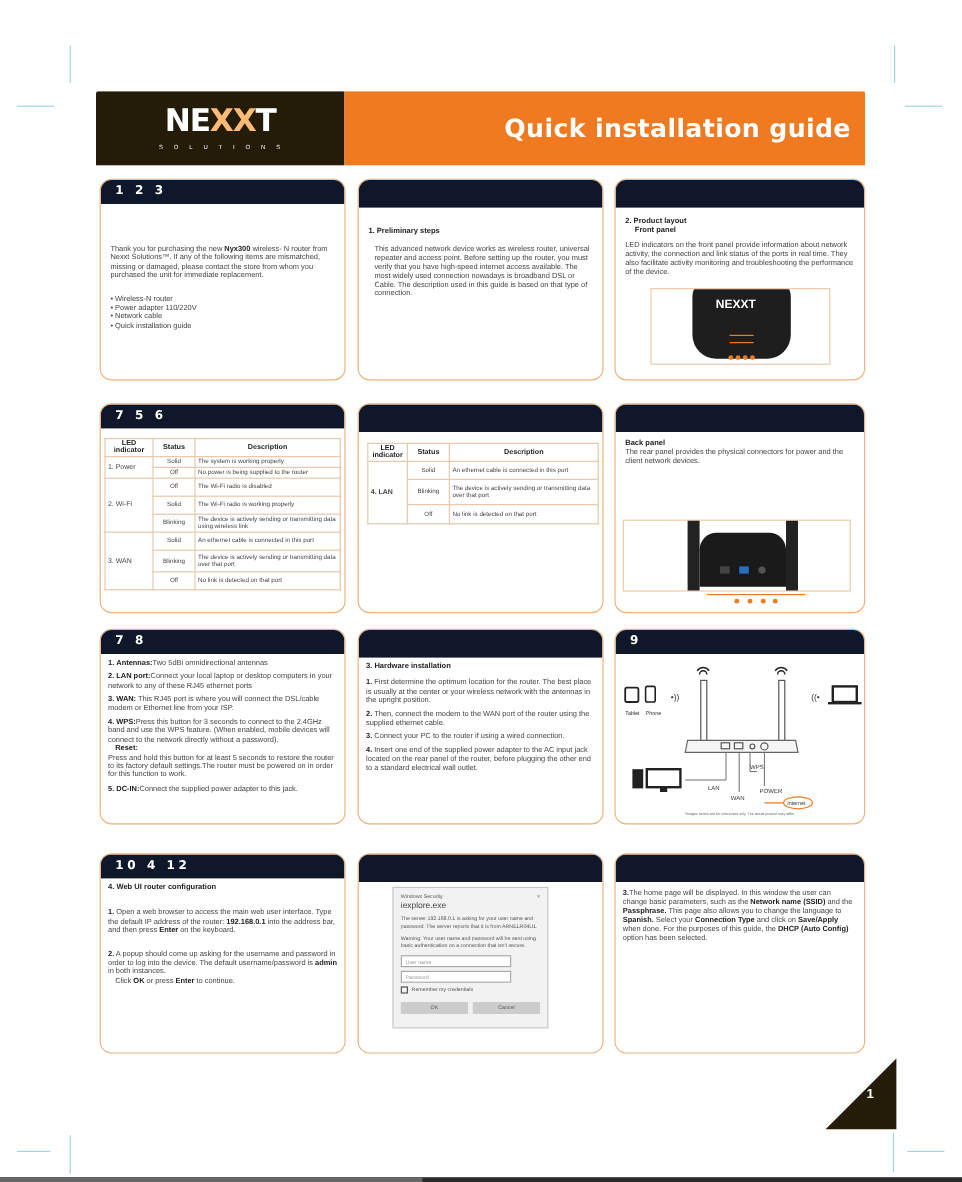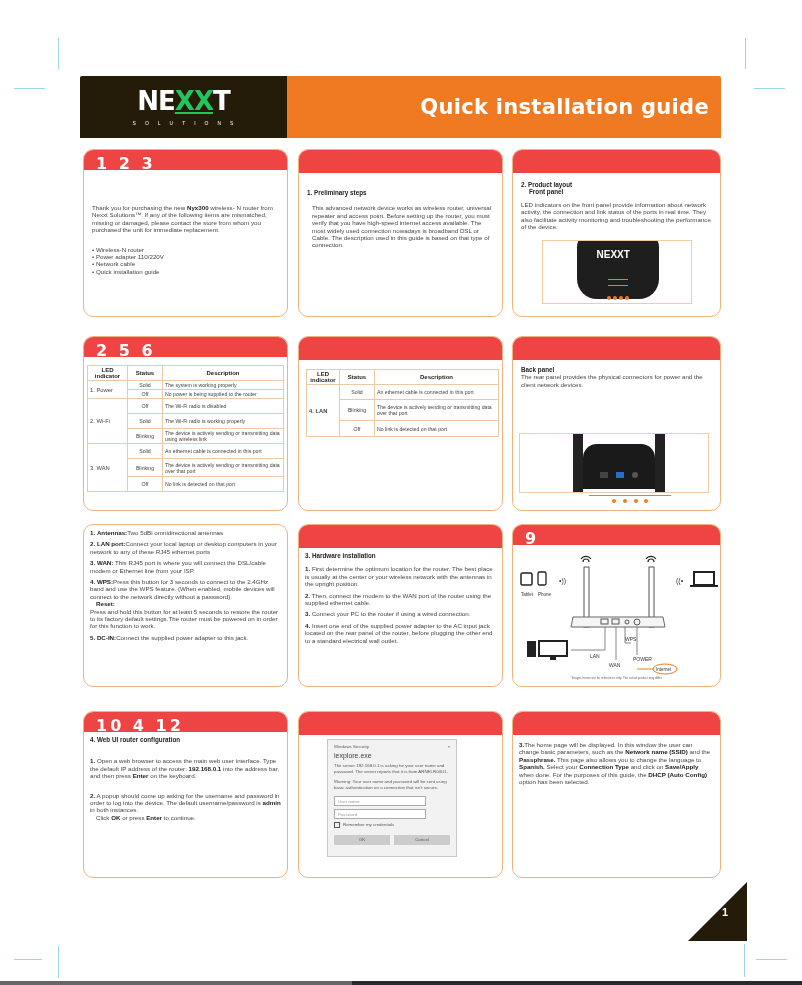--- a/index.html
+++ b/index.html
@@ -2,27 +2,27 @@
 <html><head>
 <meta charset="utf-8">
 <style>
   * { box-sizing: border-box; margin: 0; padding: 0; }
   html, body { width: 802px; height: 985px; background: #ffffff; overflow: hidden; }
   body { position: relative; font-family: "Liberation Sans", sans-serif; color: #333; }
   .crop { position: absolute; background: #9fd6e3; }
   .banner { position: absolute; left: 80px; top: 76px; width: 641px; height: 62px; display: flex; border-radius: 2px 2px 0 0; overflow: hidden; }
   .banner-left { width: 207px; background: #241b09; display: flex; flex-direction: column; align-items: center; justify-content: center; }
   .logo { font-family: "DejaVu Sans", sans-serif; font-weight: bold; font-size: 26px; color: #fff; letter-spacing: -1px; line-height: 26px; }
-  .logo .xx { color: #22c55e; text-decoration: underline; }
+  .logo .xx { color: #fdba74; }
   .logo-sub { color: #fff; font-size: 5px; letter-spacing: 9px; margin-top: 6px; padding-left: 8px; }
   .banner-right { flex: 1; background: #f07a22; display: flex; align-items: center; justify-content: flex-end; padding-right: 12px; }
   .banner-title { color: #fff; font-family: "DejaVu Sans", sans-serif; font-weight: bold; font-size: 21px; letter-spacing: 0.3px; }
 
   .card { position: absolute; border: 1px solid #eeb27e; border-radius: 10px; background: #fff; overflow: hidden; }
-  .card-head { height: 20px; background: #ef4444; color: #fff; font-family: "DejaVu Sans", sans-serif; font-weight: bold; font-size: 16px; padding: 4px 0 0 12px; letter-spacing: 3px; }
+  .card-head { height: 20px; background: #0f172a; color: #fff; font-family: "DejaVu Sans", sans-serif; font-weight: bold; font-size: 10px; padding: 4px 0 0 12px; letter-spacing: 3px; }
   .card-body { padding: 6px 8px; font-size: 6.2px; line-height: 7.4px; color: #444; }
   .h { font-weight: bold; color: #222; font-size: 6.3px; }
   b { color: #222; }
   p { margin-bottom: 4px; }
   ul { list-style: none; }
   ul li:before { content: "• "; }
 
   table { border-collapse: collapse; width: 100%; font-size: 5.2px; }
   th, td { border: 1px solid #e9c9a8; padding: 1px 2px; vertical-align: middle; color: #444; }
   th { font-weight: bold; font-size: 6px; text-align: center; color: #222; line-height: 6px; }
@@ -89,21 +89,21 @@
     <div class="photo" style="margin:10px auto 0;width:150px;height:64px;">
       <div style="position:absolute;left:34px;top:-8px;width:82px;height:66px;background:#1e1e1e;border-radius:14px 14px 20px 20px;"></div>
       <div style="position:absolute;left:54px;top:10px;color:#fff;font-weight:bold;font-size:10px;">NEXXT</div>
       <div style="position:absolute;left:65px;top:38px;width:20px;height:1px;background:#f07a22;box-shadow:0 6px 0 #f07a22;"></div>
       <div style="position:absolute;left:64px;top:55px;width:4px;height:4px;background:#f07a22;border-radius:50%;box-shadow:6px 0 0 #f07a22,12px 0 0 #f07a22,18px 0 0 #f07a22;"></div>
     </div>
   </div>
 </div>
 
 <div class="card" style="left:83px;top:336px;width:205px;height:175px;">
-  <div class="card-head">2 5 6</div>
+  <div class="card-head">7 5 6</div>
   <div style="padding:8px 3px 0 3px;">
     <table>
       <tbody>
           <tr>
             <th style="width:40px;">LED indicator</th>
             <th style="width:35px;">Status</th>
             <th>Description</th>
           </tr>
       <tr>
             <td class="led" rowspan="2">1.  Power</td>
@@ -185,20 +185,21 @@
     <div style="position:absolute;left:63px;top:10px;width:72px;height:45px;background:#1a1a1a;border-radius:14px 14px 0 0;"></div>
     <div style="position:absolute;left:80px;top:38px;width:8px;height:6px;background:#444;"></div>
     <div style="position:absolute;left:96px;top:38px;width:8px;height:6px;background:#2a6fbf;"></div>
     <div style="position:absolute;left:112px;top:38px;width:6px;height:6px;background:#555;border-radius:50%;"></div>
   </div>
   <div style="position:absolute;left:76px;top:158px;width:82px;height:1px;background:#f07a22;"></div>
   <div style="position:absolute;left:99px;top:162px;width:4px;height:4px;border-radius:50%;background:#f07a22;box-shadow:11px 0 0 #f07a22,22px 0 0 #f07a22,32px 0 0 #f07a22,14px 11px 0 #f07a22;"></div>
 </div>
 
 <div class="card" style="left:83px;top:524px;width:205px;height:163px;">
+  <div class="card-head">7  8</div>
   <div class="card-body" style="padding:4px 6px;">
     <p><b>1.</b> <b>Antennas:</b><span>Two 5dBi omnidirectional antennas</span></p>
     <p><b>2.</b> <b>LAN port:</b><span>Connect your local laptop or desktop computers in your network to any of these RJ45 ethernet ports</span></p>
     <p><b>3.</b> <b>WAN:</b><span> This RJ45 port is where you will connect the DSL/cable modem or Ethernet line from your ISP.</span></p>
     <p><b>4.</b> <b>WPS:</b><span>Press this button for 3 seconds to connect to the 2.4GHz band and use the WPS feature. (When enabled, mobile devices will connect to the network directly without a password).</span><br><b style="padding-left:6px;">Reset:</b><br><span>Press and hold this button for at least 5 seconds to restore the router to its factory default settings.The router must be powered on in order for this function to work.</span></p>
     <p><b>5.</b> <b>DC-IN:</b><span>Connect the supplied power adapter to this jack.</span></p>
   </div>
 </div>
 
 <div class="card" style="left:298px;top:524px;width:205px;height:163px;">

